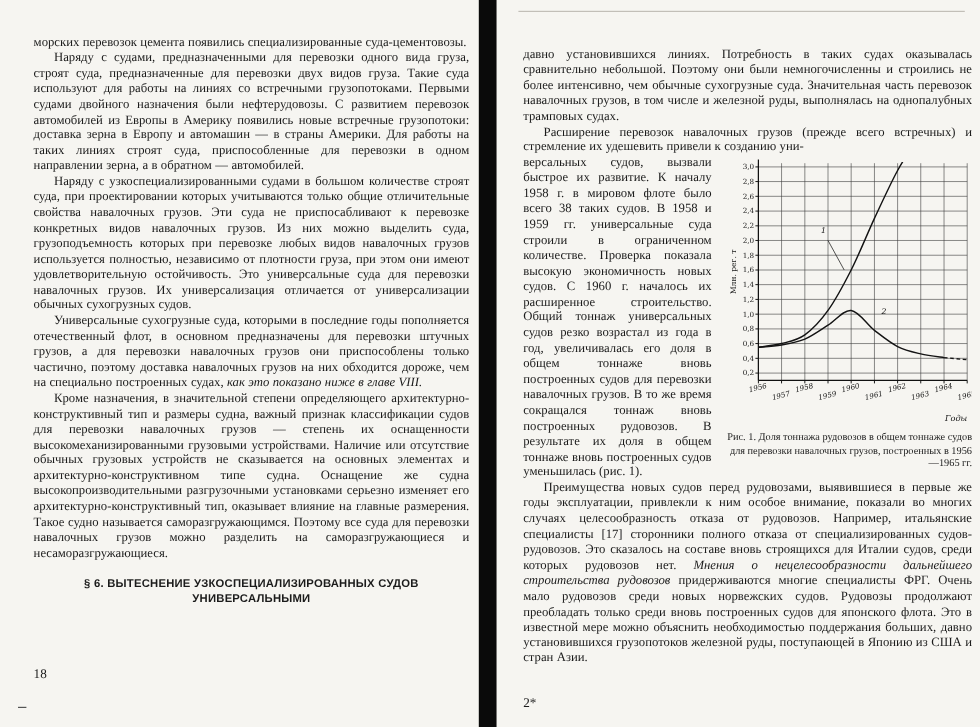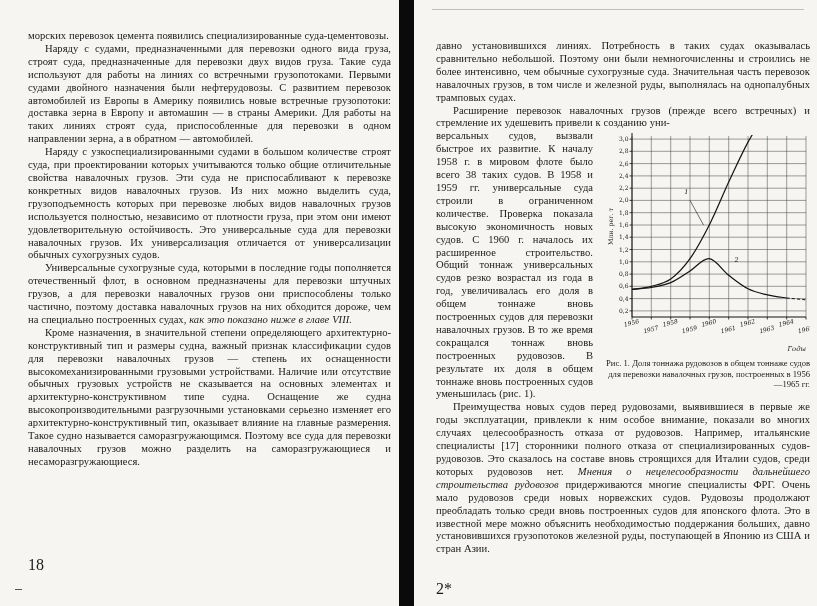--- a/index.html
+++ b/index.html
@@ -23,40 +23,41 @@
   i.emph{font-style:italic;}
   h2.section{
     margin:10px 6px 8px;text-align:center;
     font-family:"Liberation Sans","DejaVu Sans",sans-serif;
     font-size:9.4px;font-weight:bold;line-height:13px;letter-spacing:.2px;
   }
   .fig{float:right;width:208px;margin:1px 0 3px 9px;}
   .chartbox{width:204px;margin:0 0 0 4px;}
   .cap{font-size:8.6px;line-height:10.3px;text-align:right;margin-top:1px;text-indent:0;}
   .legend{font-size:7.4px;line-height:8.8px;font-style:italic;text-align:center;margin-top:2px;padding:0 8px;}
-  .pagenum{position:absolute;font-size:16px;}
+  .pagenum{position:absolute;font-size:11px;}
   .pn-left{left:28px;top:556px;}
   .pn-sig{left:22px;top:580px;}
   .pn-right{left:348px;top:580px;margin-top:32px;}
   .scanline{position:absolute;left:18px;top:9px;width:372px;height:1px;background:#c2bfb8;}
   .artifact-dash{position:absolute;left:15px;top:589px;width:7px;height:1px;background:#555;}
   svg text{font-family:"DejaVu Serif",serif;}
 </style>
 </head>
 <body>
 
 <div class="spread">
 
   <div class="page page-left">
     <div class="textcol">
       <p class="noindent">морских перевозок цемента появились специализированные суда-цементовозы.</p>
       <p>Наряду с судами, предназначенными для перевозки одного вида груза, строят суда, предназначенные для перевозки двух видов груза. Такие суда используют для работы на линиях со встречными грузопотоками. Первыми судами двойного назначения были нефтерудовозы. С развитием перевозок автомобилей из Европы в Америку появились новые встречные грузопотоки: доставка зерна в Европу и автомашин — в страны Америки. Для работы на таких линиях строят суда, приспособленные для перевозки в одном направлении зерна, а в обратном — автомобилей.</p>
       <p>Наряду с узкоспециализированными судами в большом количестве строят суда, при проектировании которых учитываются только общие отличительные свойства навалочных грузов. Эти суда не приспосабливают к перевозке конкретных видов навалочных грузов. Из них можно выделить суда, грузоподъемность которых при перевозке любых видов навалочных грузов используется полностью, независимо от плотности груза, при этом они имеют удовлетворительную остойчивость. Это универсальные суда для перевозки навалочных грузов. Их универсализация отличается от универсализации обычных сухогрузных судов.</p>
       <p><span>Универсальные сухогрузные суда, которыми в последние годы пополняется отечественный флот, в основном предназначены для перевозки штучных грузов, а для перевозки навалочных грузов они приспособлены только частично, поэтому доставка навалочных грузов на них обходится дороже, чем на специально построенных судах, </span><i class="emph">как это показано ниже в главе VIII.</i></p>
       <p>Кроме назначения, в значительной степени определяющего архитектурно-конструктивный тип и размеры судна, важный признак классификации судов для перевозки навалочных грузов — степень их оснащенности высокомеханизированными грузовыми устройствами. Наличие или отсутствие обычных грузовых устройств не сказывается на основных элементах и архитектурно-конструктивном типе судна. Оснащение же судна высокопроизводительными разгрузочными установками серьезно изменяет его архитектурно-конструктивный тип, оказывает влияние на главные размерения. Такое судно называется саморазгружающимся. Поэтому все суда для перевозки навалочных грузов можно разделить на саморазгружающиеся и несаморазгружающиеся.</p>
+      <h2 class="section"><span>§ 6. ВЫТЕСНЕНИЕ УЗКОСПЕЦИАЛИЗИРОВАННЫХ СУДОВ</span><br><span>УНИВЕРСАЛЬНЫМИ</span></h2>
     </div>
     <div class="pagenum pn-left">18</div>
     <div class="artifact-dash"></div>
   </div>
 
   <div class="gutter"></div>
 
   <div class="page page-right">
     <div class="scanline"></div>
     <div class="textcol">

